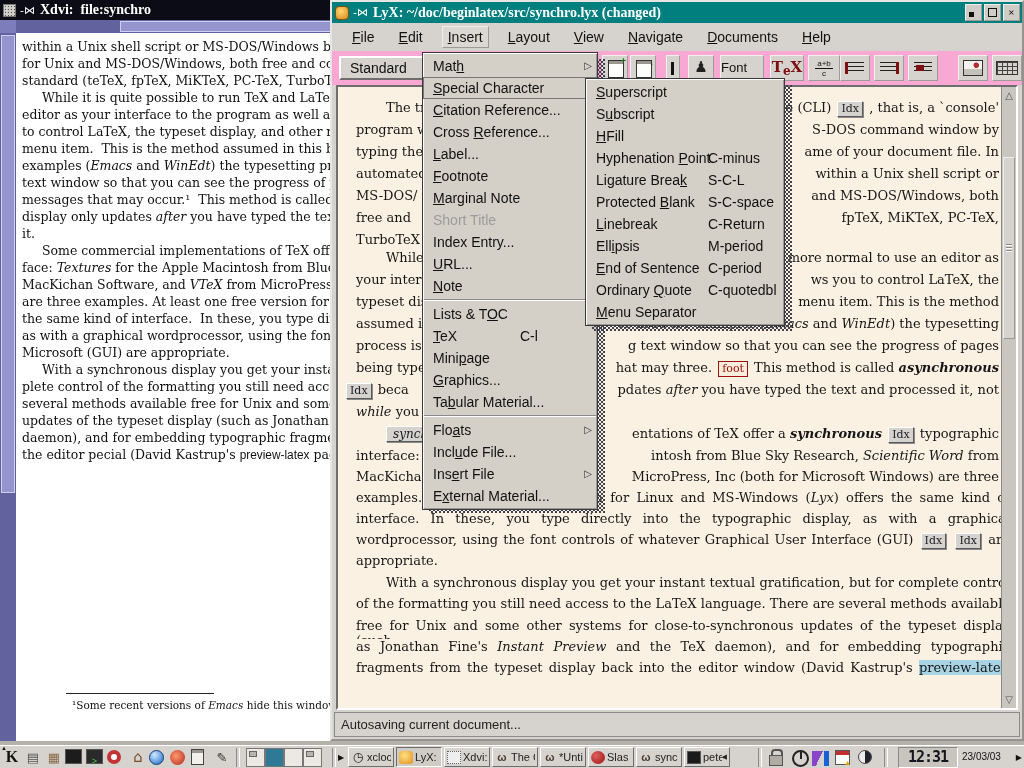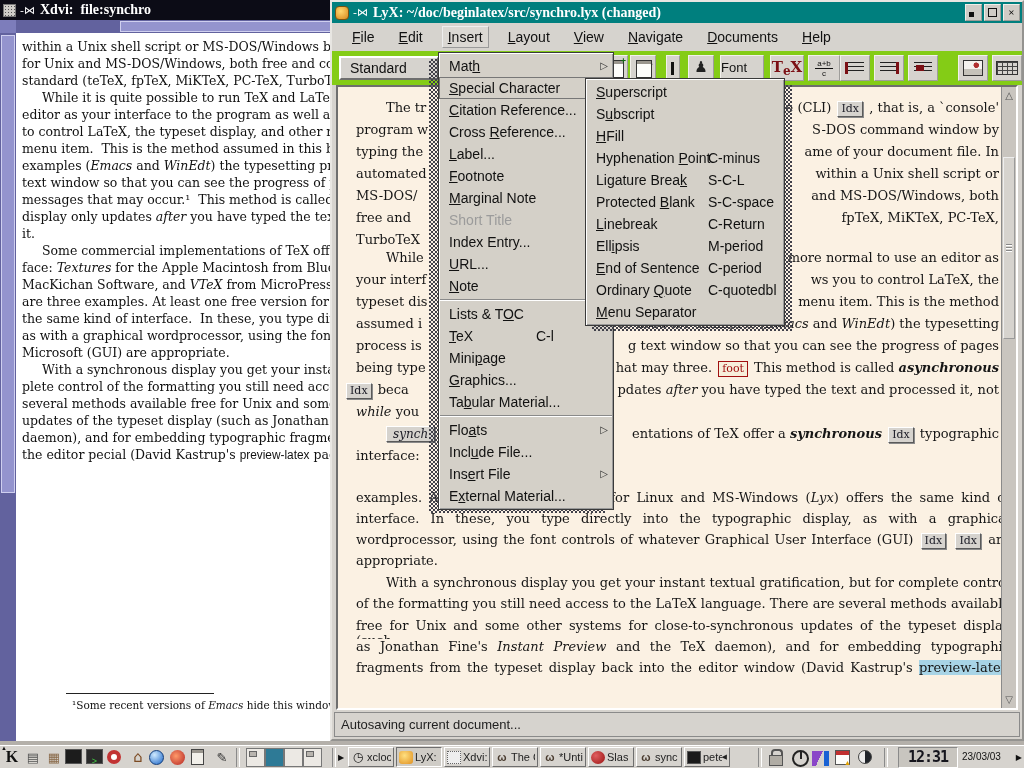--- a/index.html
+++ b/index.html
@@ -51,21 +51,21 @@
   .wbtn .g-min { position:absolute; left:3px; bottom:3px; width:5px; height:5px; background:#111; }
   .wbtn .g-max { position:absolute; left:3px; top:3px; right:3px; bottom:3px; border:1px solid #111; }
   .wbtn .g-close { font-weight:bold; font-size:11px; }
 
   .lyx-menubar { position:absolute; left:0; top:21px; right:0; height:28px; background:#d6d3ce;
                  font-size:14px; color:#111; padding-left:8px; display:flex; align-items:center; }
   .mi { margin:0 7px; padding:2px 5px; white-space:pre; }
   .mi.pressed { border:1px outset #eee; background:#dbd8d3; }
   .mi u, .mrow u { text-decoration:underline; }
 
-  .lyx-toolbar { position:absolute; left:0; top:49px; right:0; height:34px; background:#84cc16;padding-left:36px; }
+  .lyx-toolbar { position:absolute; left:0; top:49px; right:0; height:34px; background:#f9a8d4;padding-left:36px; }
   .combo { position:absolute; left:7px; top:5px; width:100px; height:24px; background:#d6d3ce;
            border:2px solid; border-color:#fff #6e6e6e #6e6e6e #fff; font-size:14px; color:#111;
            line-height:20px; padding-left:9px; }
   .tbtn { position:absolute; top:4px; height:26px; background:#d6d3ce; border:1px outset #f2f0ec; }
   .tb-emph-icon::before { content:""; position:absolute; left:50%; top:6px; width:3px; height:13px;
                           margin-left:-2px; background:#111; }
   .tb-noun-icon::before { content:"♟"; font-family:"DejaVu Sans",sans-serif; font-size:15px; color:#222;
                           position:absolute; left:0; right:0; top:2px; text-align:center; }
   .tb-copy-icon::before, .tb-paste-icon::before { content:""; position:absolute; left:5px; top:4px;
          width:14px; height:16px; background:linear-gradient(#9a968e 3px, #fdfdfb 3px);
@@ -119,21 +119,21 @@
   .sb-grip { position:absolute; left:2px; right:2px; top:50%; margin-top:-4px; height:8px;
              background:repeating-linear-gradient(to bottom, #888 0 1px, #fff 1px 2px, transparent 2px 3px); }
 
   .lyx-status { position:absolute; left:2px; right:2px; bottom:2px; height:25px; background:#d6d3ce;
                 border:1px solid #8a8a8a; font-size:13px; color:#222; line-height:23px;
                 padding-left:6px; }
 
   
   .menu { position:absolute; background:#d4d0c8; border:1px solid #3a3a3a; padding:2px 0;
           box-shadow:inset 1px 1px 0 #fff, inset -1px -1px 0 #9a9a9a; font-size:14px; color:#111; }
-  #insert-menu { left:90px; top:50px; width:176px; z-index:20;margin-left:16px; }
+  #insert-menu { left:90px; top:50px; width:176px; z-index:20; }
   #char-submenu { left:253px; top:76px; width:200px; z-index:22; }
   .mshadow { position:absolute; z-index:19;
              background-image:conic-gradient(#40404a 25%, transparent 0 50%, #40404a 0 75%, transparent 0);
              background-size:4px 4px; }
   #insert-shadow { left:97px; top:57px; width:176px; height:454px; }
   #char-shadow { left:260px; top:83px; width:200px; height:246px; z-index:21; }
   .mrow { height:22px; line-height:22px; padding:0 10px; position:relative; white-space:pre; }
   .mrow.disabled { color:#9b9b9b; }
   .mrow.selected { outline:1px solid #777; outline-offset:-1px;
                    box-shadow:inset 1px 1px 0 #fff; }
@@ -350,20 +350,25 @@
         </div>
         <div class="dline" style="top: 317px;">
           <span class="lfrag" style="left: 18px;"><span class="it">while</span><span> you</span></span>
         </div>
         <div class="dline" style="top: 339px;">
           <span class="lfrag" style="left: 46px;"><span class="inset synch">synch</span></span>
           <span class="rfrag"><span>entations of TeX offer a </span><span class="bit">synchronous</span><span> </span><span class="inset idx">Idx</span><span> typographic</span></span>
         </div>
         <div class="dline" style="top: 361px;">
           <span class="lfrag" style="left: 18px;"><span>interface:</span></span>
+          <span class="rfrag"><span>intosh from Blue Sky Research, </span><span class="it">Scientific Word</span><span> from</span></span>
+        </div>
+        <div class="dline" style="top: 382px;">
+          <span class="lfrag" style="left: 18px;"><span>MacKicha</span></span>
+          <span class="rfrag"><span>MicroPress, Inc (both for Microsoft Windows) are three</span></span>
         </div>
         <div class="dline" style="top: 403px;">
           <span class="ffull just"><span>examples. At least one free version for Linux and MS-Windows (</span><span class="it">Lyx</span><span>) offers the same kind of</span></span>
         </div>
         <div class="dline" style="top: 424px;">
           <span class="ffull just"><span>interface. In these, you type directly into the typographic display, as with a graphical</span></span>
         </div>
         <div class="dline" style="top: 445px;">
           <span class="ffull just"><span>wordprocessor, using the font controls of whatever Graphical User Interface (GUI) </span><span class="inset idx">Idx</span><span> </span><span class="inset idx">Idx</span><span> are</span></span>
         </div>

